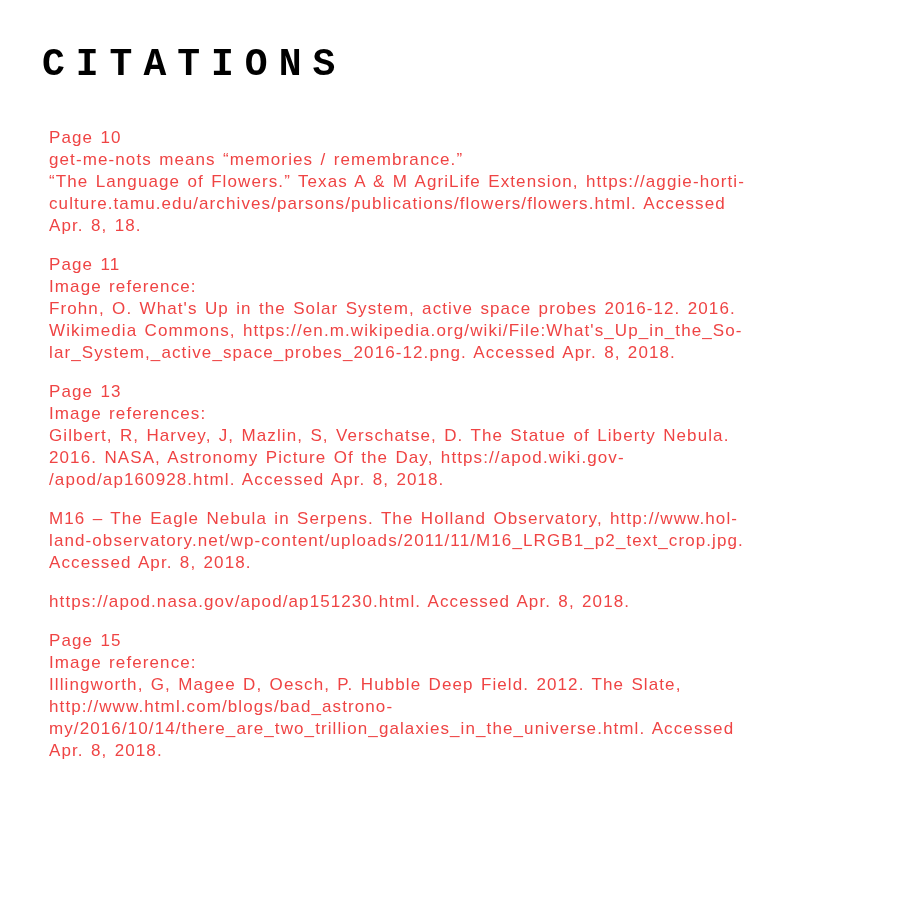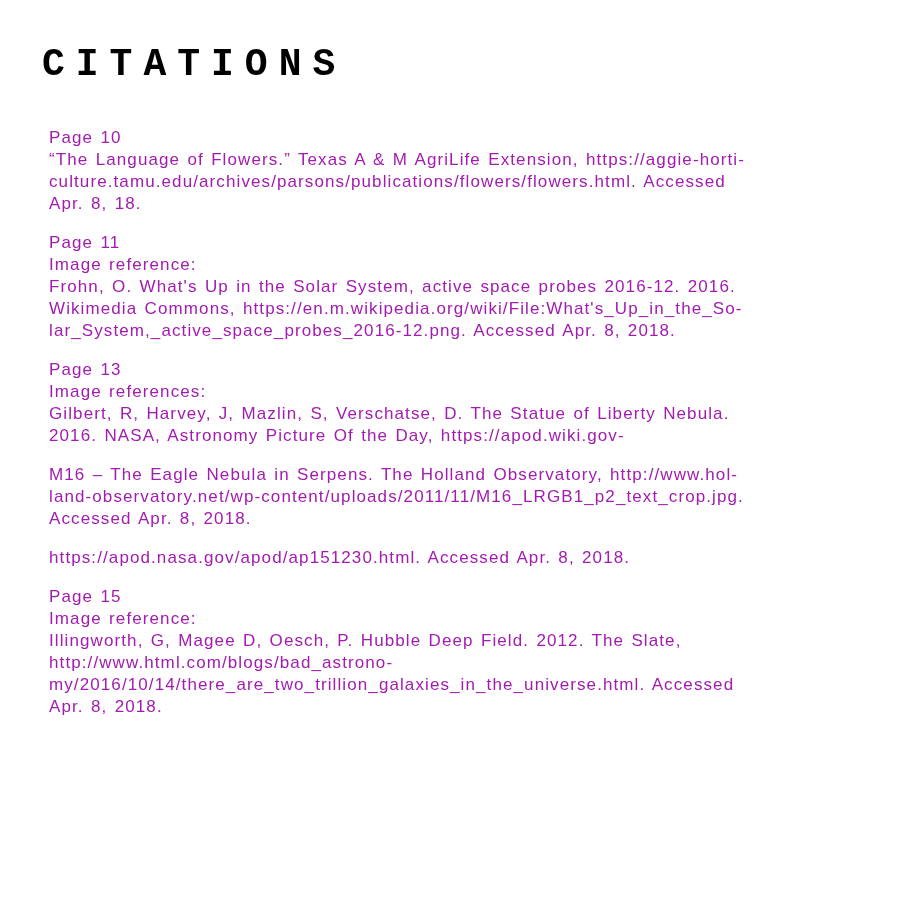--- a/index.html
+++ b/index.html
@@ -45,39 +45,41 @@
     white-space: pre;
   }
   .it {
   }
 </style>
 </head>
 <body style="background: rgb(255, 255, 255);">
 
 <div class="page">
   <h1 class="doc-title" style="color: rgb(0, 0, 0);">CITATIONS</h1>
-  <div class="citations" id="citation-list" style="color: #a21caf;">
+  <div class="citations" id="citation-list" style="color: #ef4444;">
       <div class="block">
         <div class="line"><span>Page 10</span></div>
+        <div class="line"><span>get-me-nots means “memories / remembrance.”</span></div>
         <div class="line"><span>“The Language of Flowers.” </span><span class="it">Texas A &amp; M AgriLife Extension</span><span>, https://aggie-horti-</span></div>
         <div class="line"><span>culture.tamu.edu/archives/parsons/publications/flowers/flowers.html. Accessed</span></div>
         <div class="line"><span>Apr. 8, 18.</span></div>
       </div>
       <div class="block">
         <div class="line"><span>Page 11</span></div>
         <div class="line"><span>Image reference:</span></div>
         <div class="line"><span>Frohn, O. </span><span class="it">What's Up in the Solar System, active space probes 2016-12.</span><span> 2016.</span></div>
         <div class="line"><span class="it">Wikimedia Commons</span><span>, https://en.m.wikipedia.org/wiki/File:What's_Up_in_the_So-</span></div>
         <div class="line"><span>lar_System,_active_space_probes_2016-12.png. Accessed Apr. 8, 2018.</span></div>
       </div>
       <div class="block">
         <div class="line"><span>Page 13</span></div>
         <div class="line"><span>Image references:</span></div>
         <div class="line"><span>Gilbert, R, Harvey, J, Mazlin, S, Verschatse, D. </span><span class="it">The Statue of Liberty Nebula.</span></div>
         <div class="line"><span>2016. </span><span class="it">NASA, Astronomy Picture Of the Day</span><span>, https://apod.wiki.gov-</span></div>
+        <div class="line"><span>/apod/ap160928.html. Accessed Apr. 8, 2018.</span></div>
       </div>
       <div class="block">
         <div class="line"><span class="it">M16 – The Eagle Nebula in Serpens. The Holland Observatory,</span><span> http://www.hol-</span></div>
         <div class="line"><span>land-observatory.net/wp-content/uploads/2011/11/M16_LRGB1_p2_text_crop.jpg.</span></div>
         <div class="line"><span>Accessed Apr. 8, 2018.</span></div>
       </div>
       <div class="block">
         <div class="line"><span>https://apod.nasa.gov/apod/ap151230.html. Accessed Apr. 8, 2018.</span></div>
       </div>
       <div class="block">

